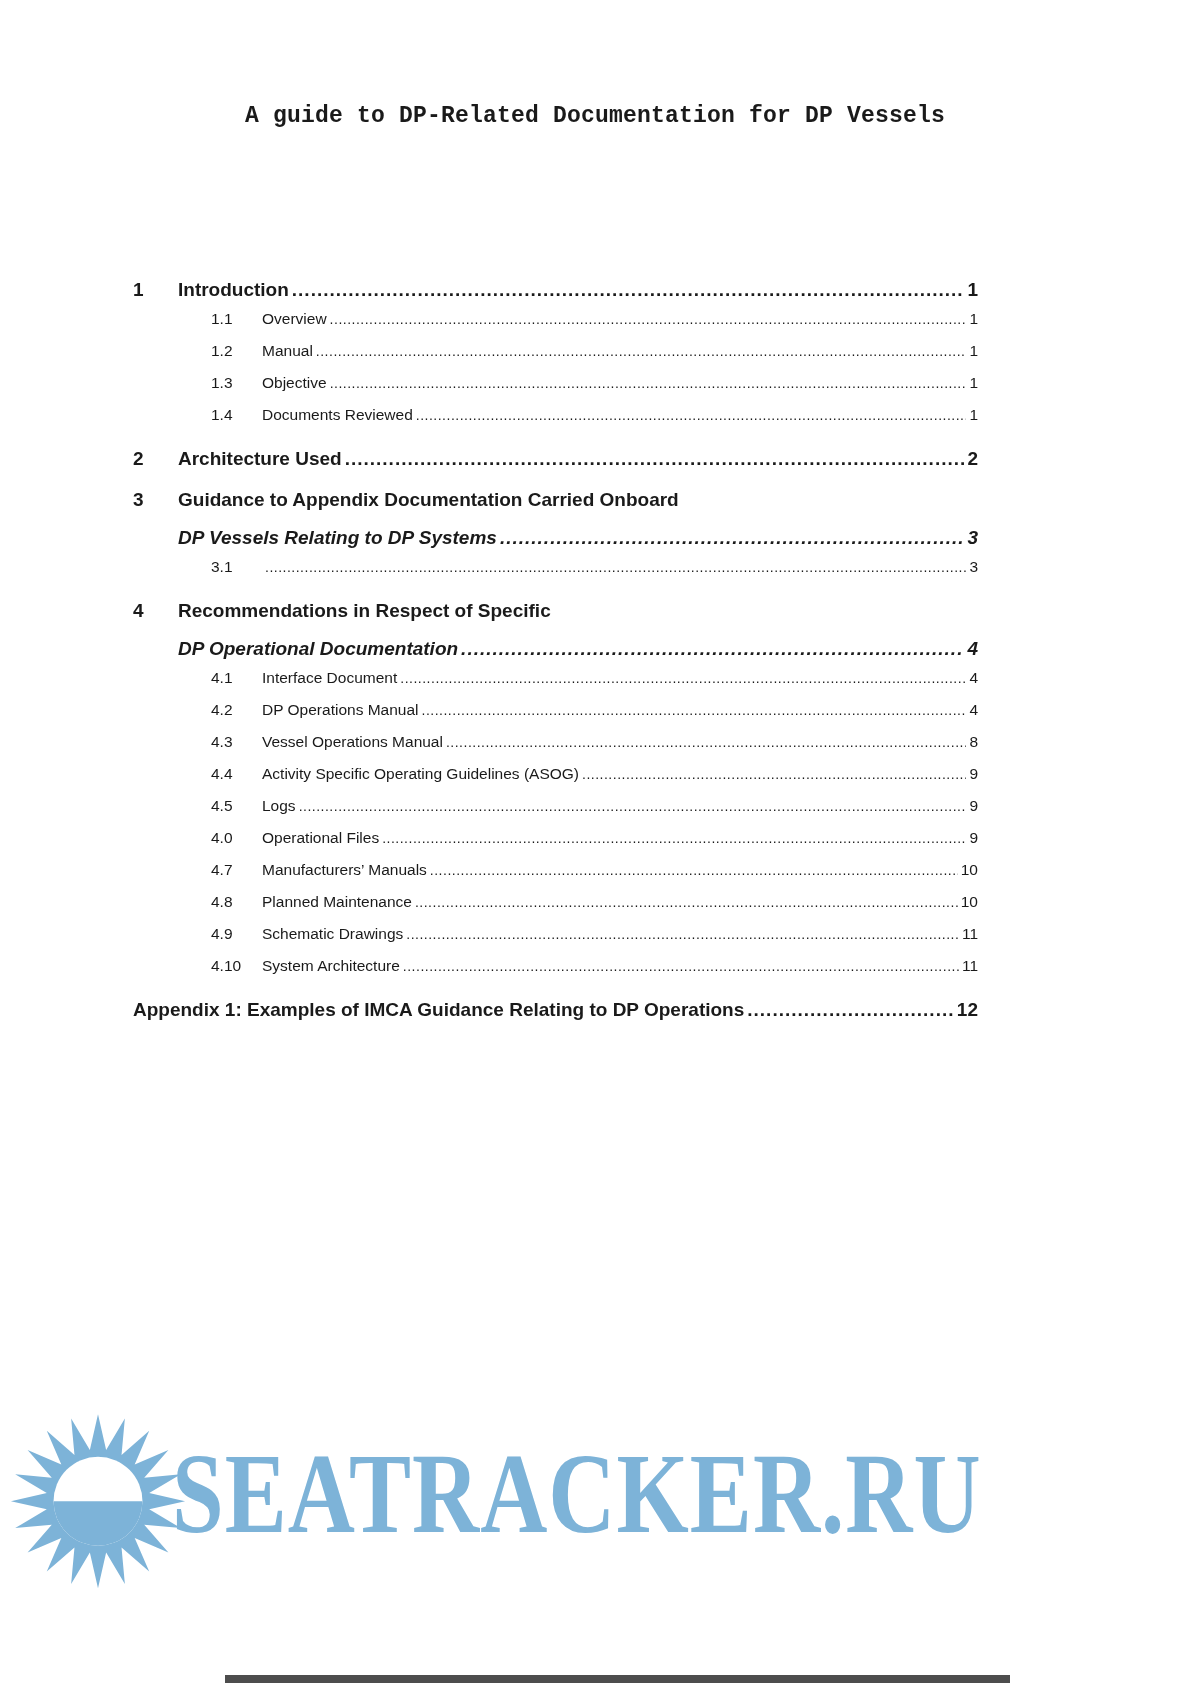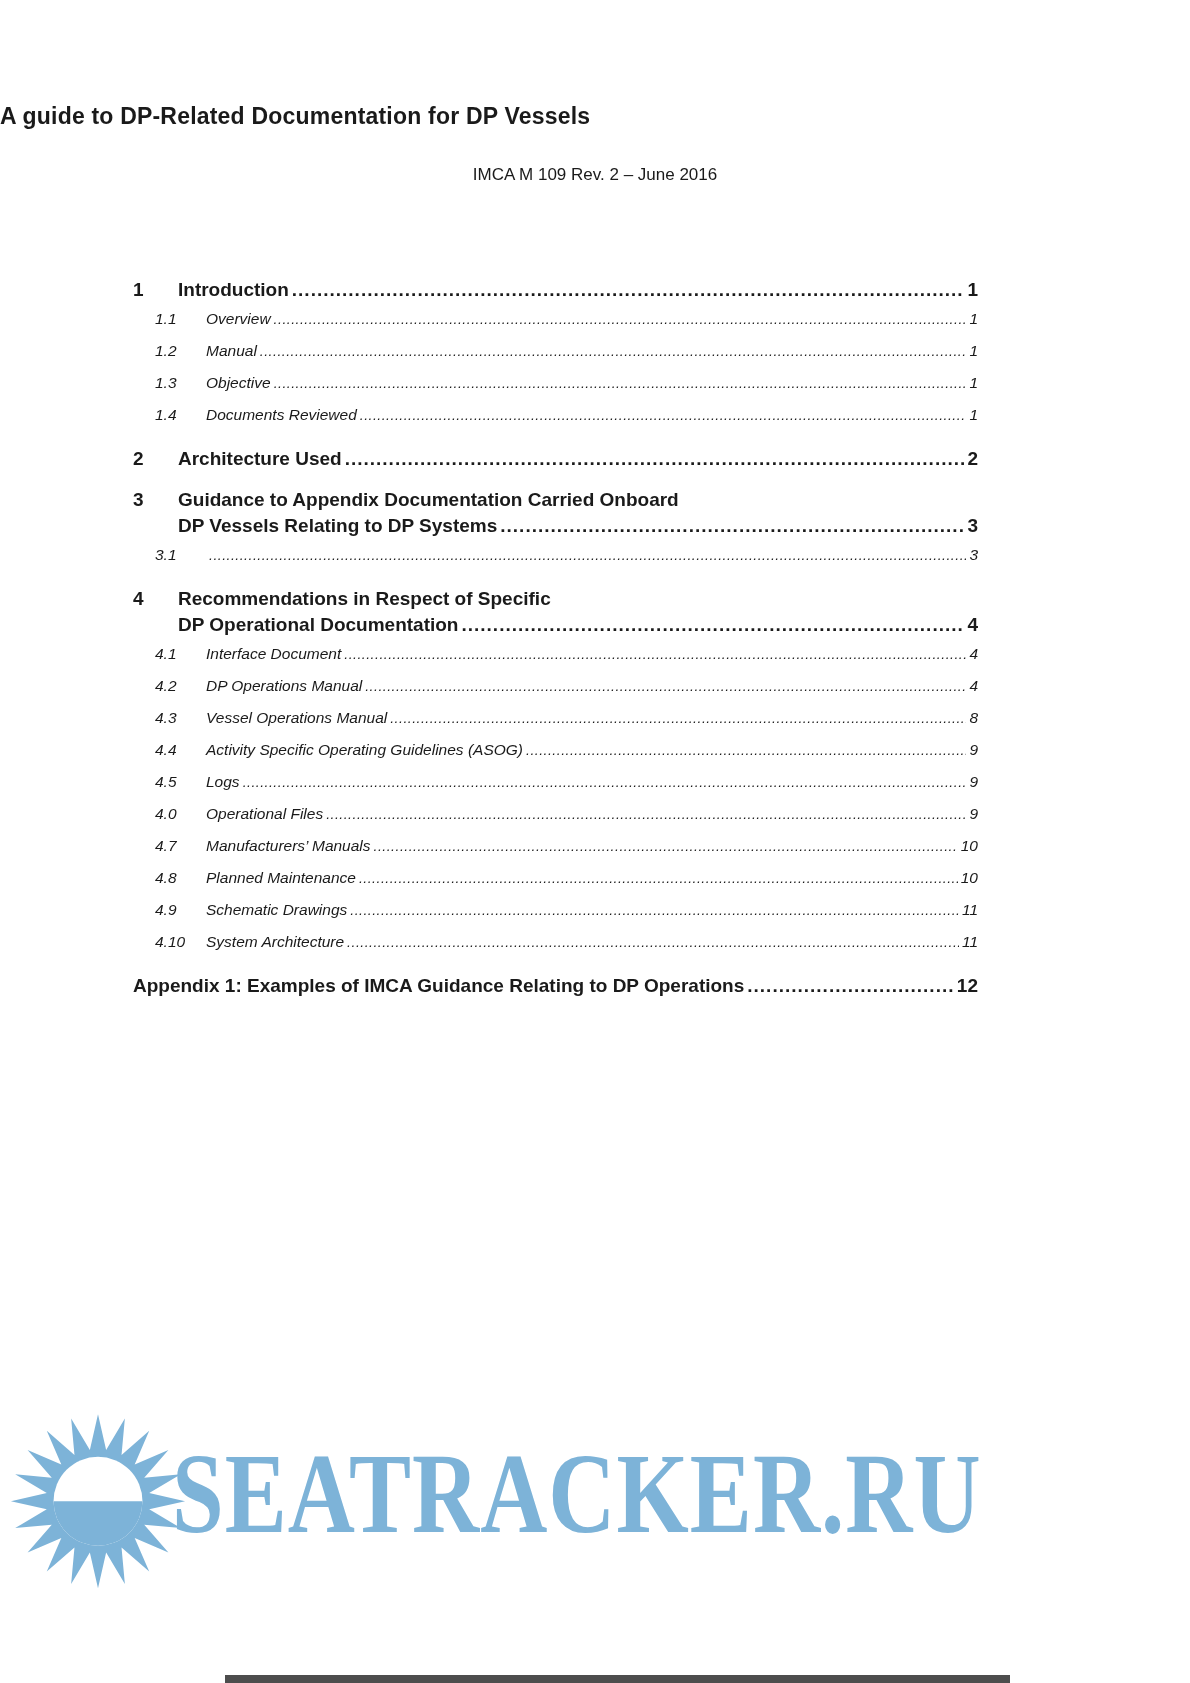--- a/index.html
+++ b/index.html
@@ -10,24 +10,25 @@
     background: #ffffff;
     font-family: "Liberation Sans", sans-serif;
     color: #1a1a1a;
     overflow: hidden;
   }
   .doc-title {
     position: absolute;
     top: 103px;
     left: 0;
     width: 100%;
-    text-align: left;
+    text-align: center;
     font-size: 23px;
     font-weight: bold;
     letter-spacing: 0.2px;
+    font-family: Liberation Mono, monospace;
   }
   .doc-subtitle {
     position: absolute;
     top: 165px;
     left: 0;
     width: 100%;
     text-align: center;
     font-size: 17px;
   }
   .toc {
@@ -39,27 +40,26 @@
   .toc-row {
     display: flex;
     align-items: baseline;
   }
   .toc-row.l1 {
     font-weight: bold;
     font-size: 19px;
     line-height: 26px;
     margin-top: 15px;
   }
-  .toc-row.l1.cont { margin-top: 0; margin-left: 45px; }
+  .toc-row.l1.cont { margin-top: 12px; margin-left: 45px; font-style: italic; }
   .toc-row.l2 {
     font-size: 15.5px;
     line-height: 31px;
-    margin-left: 22px;
+    margin-left: 78px;
     margin-top: 0;
-    font-style: italic;
   }
   .toc-row .num { flex: 0 0 45px; }
   .toc-row.l2 .num { flex: 0 0 51px; }
   .toc-row .label { white-space: nowrap; }
   .toc-row .dots {
     flex: 1 1 auto;
     overflow: hidden;
     white-space: nowrap;
     margin: 0 3px;
     letter-spacing: 1px;
@@ -96,21 +96,20 @@
     background: #4d4d4d;
   }
 </style>
 </head>
 <body>
 
 <div class="page">
 
   <div class="doc-title">A guide to DP-Related Documentation for DP Vessels</div>
 
-  <div class="doc-subtitle">IMCA M 109 Rev. 2 – June 2016</div>
 
   <div class="toc" id="toc-list">
       <div class="toc-row l1">
         <span class="num">1</span>
         <span class="label">Introduction</span>
         <span class="dots">................................................................................................................................................................................................................................................................................................................................................................................................................</span>
         <span class="pg">1</span>
       </div>
       <div class="toc-row l2">
         <span class="num">1.1</span>

